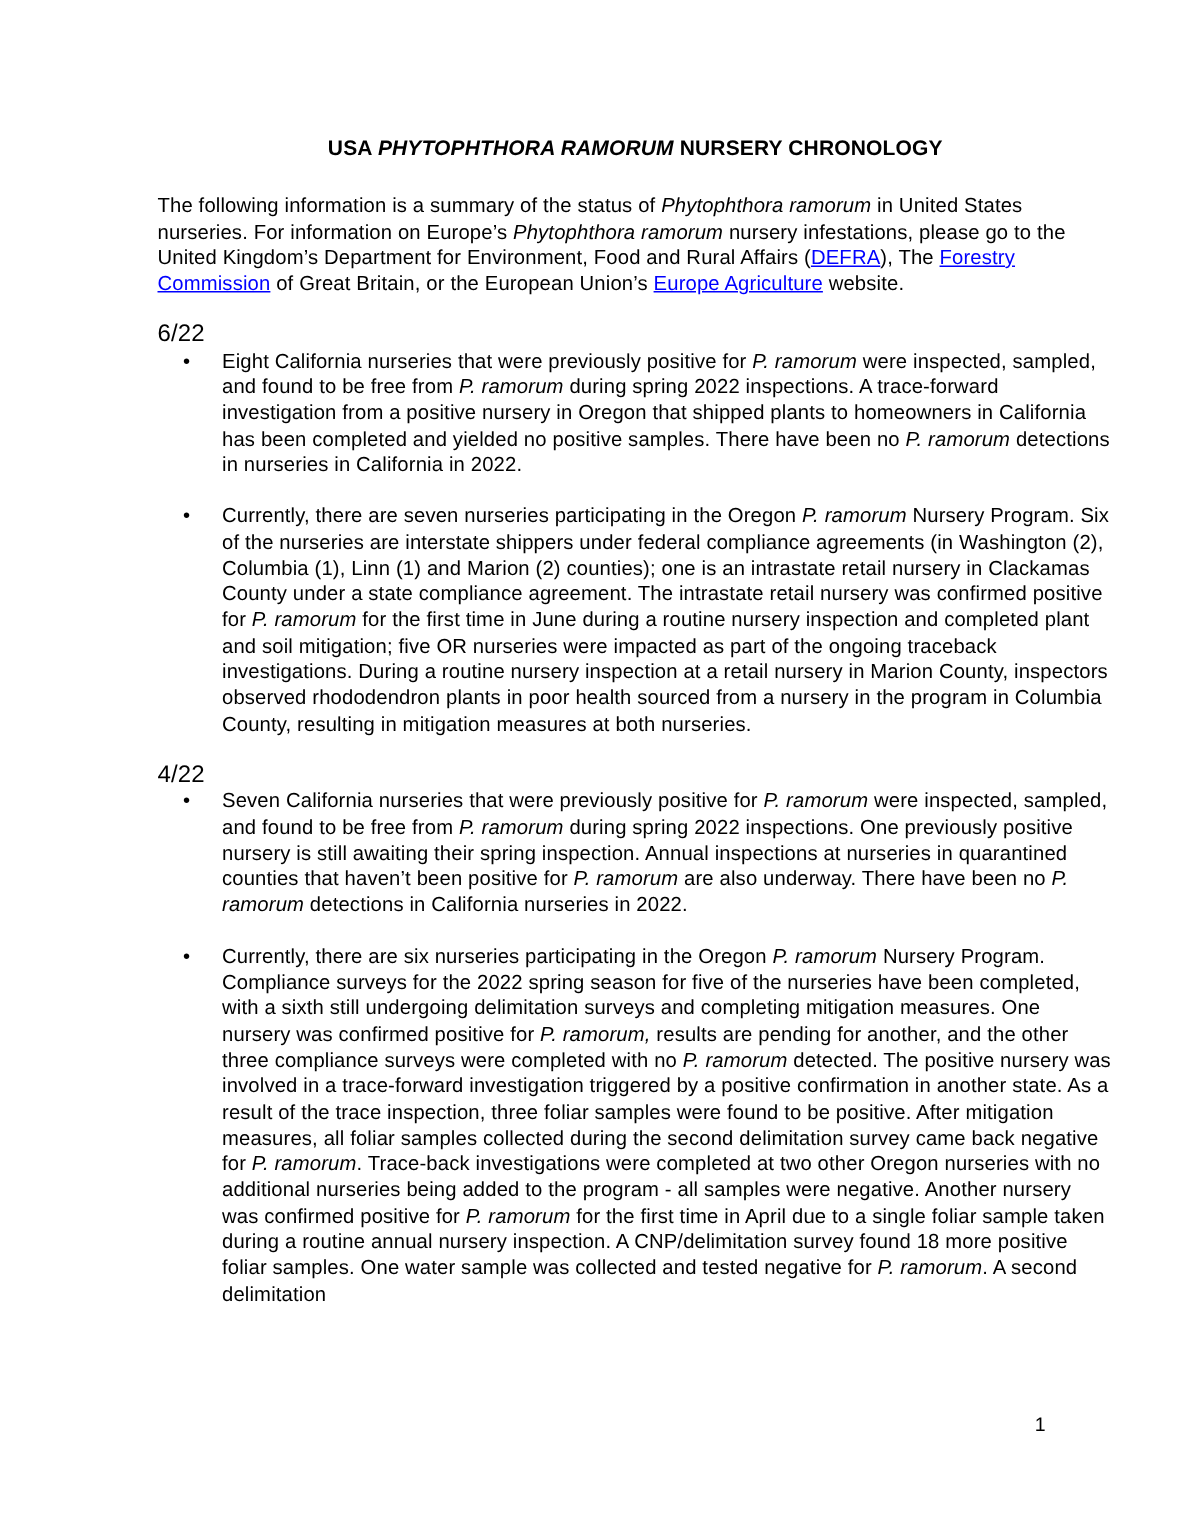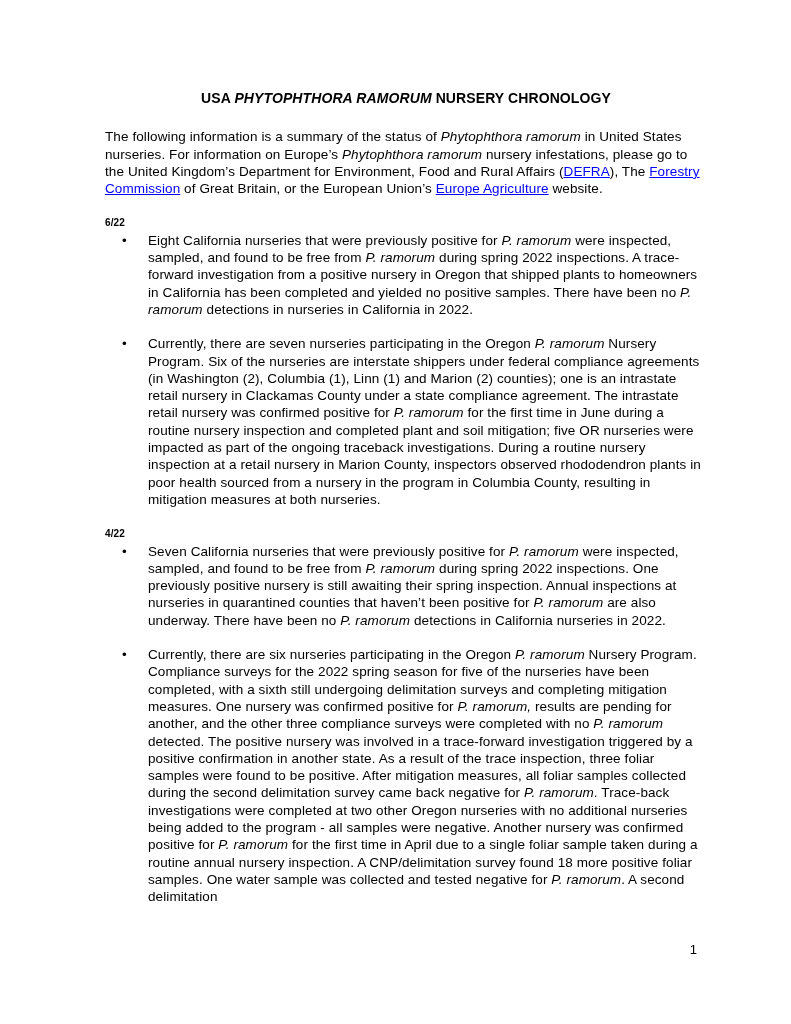--- a/index.html
+++ b/index.html
@@ -7,36 +7,36 @@
     position: relative;
     width: 791px;
     height: 1024px;
     background: #ffffff;
     color: #000000;
     font-family: "Liberation Sans", sans-serif;
     font-size: 13.5px;
     letter-spacing: 0.1px;
     line-height: 17.3px;
     box-sizing: border-box;
-    padding: 90px 84px 0 105px;
+    padding: 90px 49px 0 105px;
     overflow: hidden;
   }
   .doc-title {
     font-size: 14px;
     font-weight: bold;
     text-align: center;
     margin: 0 0 21px 0;
     padding: 0;
   }
   .doc-title .it { font-style: italic; }
   .intro { margin: 0; padding: 0; }
   .section { margin-top: 17px; }
   .section-heading {
-    font-size: 10px;
-    font-weight: bold;
+    font-size: 16px;
+    font-weight: normal;
     margin: 0;
     padding: 0;
   }
   ul.bullets {
     list-style: none;
     margin: 0;
     padding: 0;
   }
   ul.bullets li {
     position: relative;

